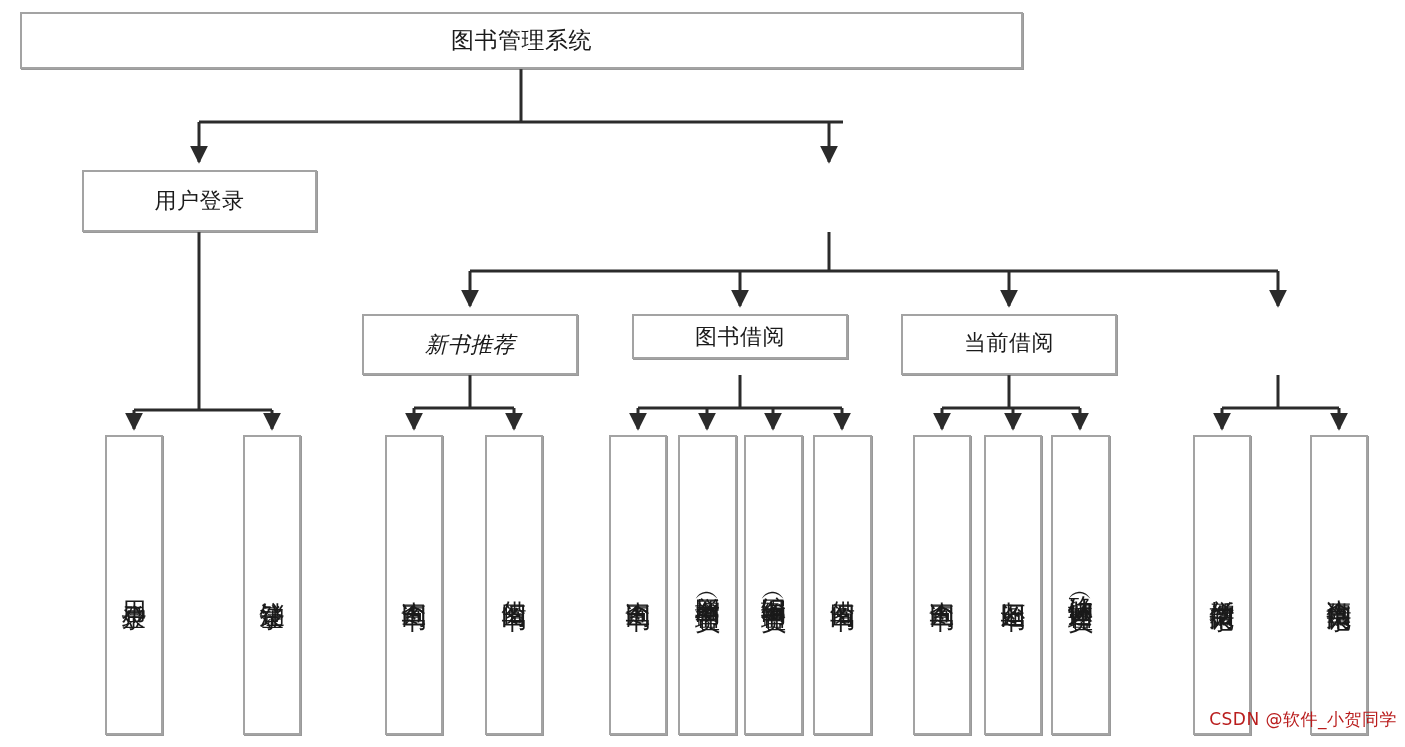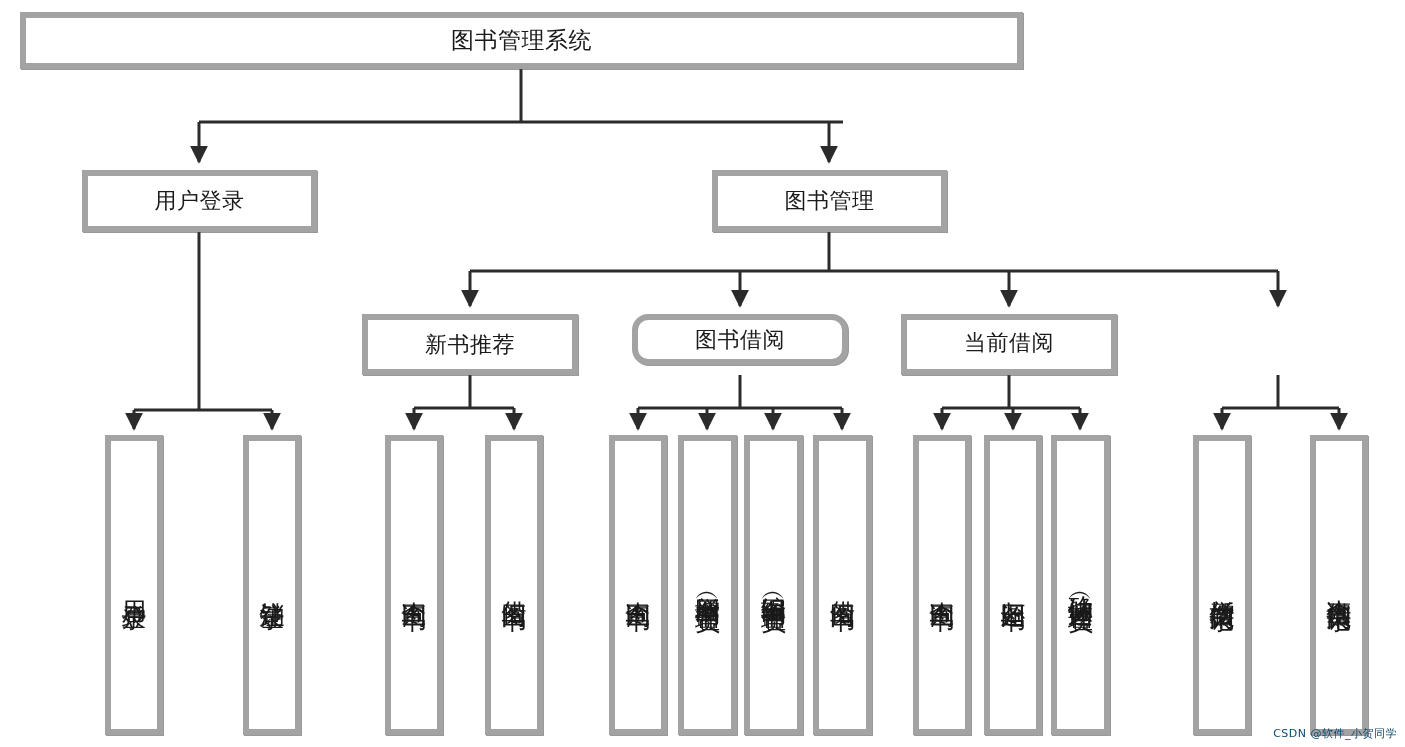--- a/index.html
+++ b/index.html
@@ -23,21 +23,21 @@
     left: 0;
     top: 0;
     width: 1405px;
     height: 747px;
     pointer-events: none;
   }
   .node {
     position: absolute;
     box-sizing: border-box;
     background: #ffffff;
-    border: 6px solid #a3a3a3;
+    border: 2px solid #a3a3a3;
     box-shadow: 1px 1px 0 0 rgba(70,70,70,0.55);
     display: flex;
     align-items: center;
     justify-content: center;
     color: #1a1a1a;
   }
   .node-label {
     display: block;
     text-align: center;
     line-height: 1.05;
@@ -60,23 +60,23 @@
   .node.v .node-label {
     writing-mode: vertical-rl;
     text-orientation: upright;
     font-size: 25px;
     line-height: 1.0;
     letter-spacing: 2px;
   }
   #watermark {
     position: absolute;
     right: 8px;
-    bottom: 6px;
-    font-size: 11px;
-    color: #0c4a6e;
+    bottom: 16px;
+    font-size: 17px;
+    color: #b91c1c;
     letter-spacing: 0.5px;
     user-select: none;
     white-space: nowrap;
   }
 </style>
 </head>
 <body>
 
 <div id="diagram-root">
 
@@ -131,29 +131,26 @@
   </svg>
 
   <div class="node h root" style="left:20px; top:12px; width:1003px; height:57px;">
     <span class="node-label">图书管理系统</span>
   </div>
 
   <div class="node h" style="left:82px; top:170px; width:235px; height:62px;">
     <span class="node-label">用户登录</span>
   </div>
 
-  <div class="node h" style="left:712px; top:170px; width:235px; height:62px;">
-    <span class="node-label">图书管理</span>
-  </div>
-
-  <div class="node h" style="left:362px; top:314px; width:216px; height:61px;">
+
+  <div class="node h" style="left:362px; top:314px; width:216px; height:61px;font-style:italic;">
     <span class="node-label">新书推荐</span>
   </div>
 
-  <div class="node h" style="left:632px; top:314px; width:216px; height:51px;border-radius:16px;">
+  <div class="node h" style="left:632px; top:314px; width:216px; height:45px;">
     <span class="node-label">图书借阅</span>
   </div>
 
   <div class="node h" style="left:901px; top:314px; width:216px; height:61px;font-family:Liberation Mono, monospace;">
     <span class="node-label">当前借阅</span>
   </div>
 
 
   <div class="node v" style="left:105px; top:435px; width:58px; height:300px;">
     <span class="node-label">用户登录</span>

